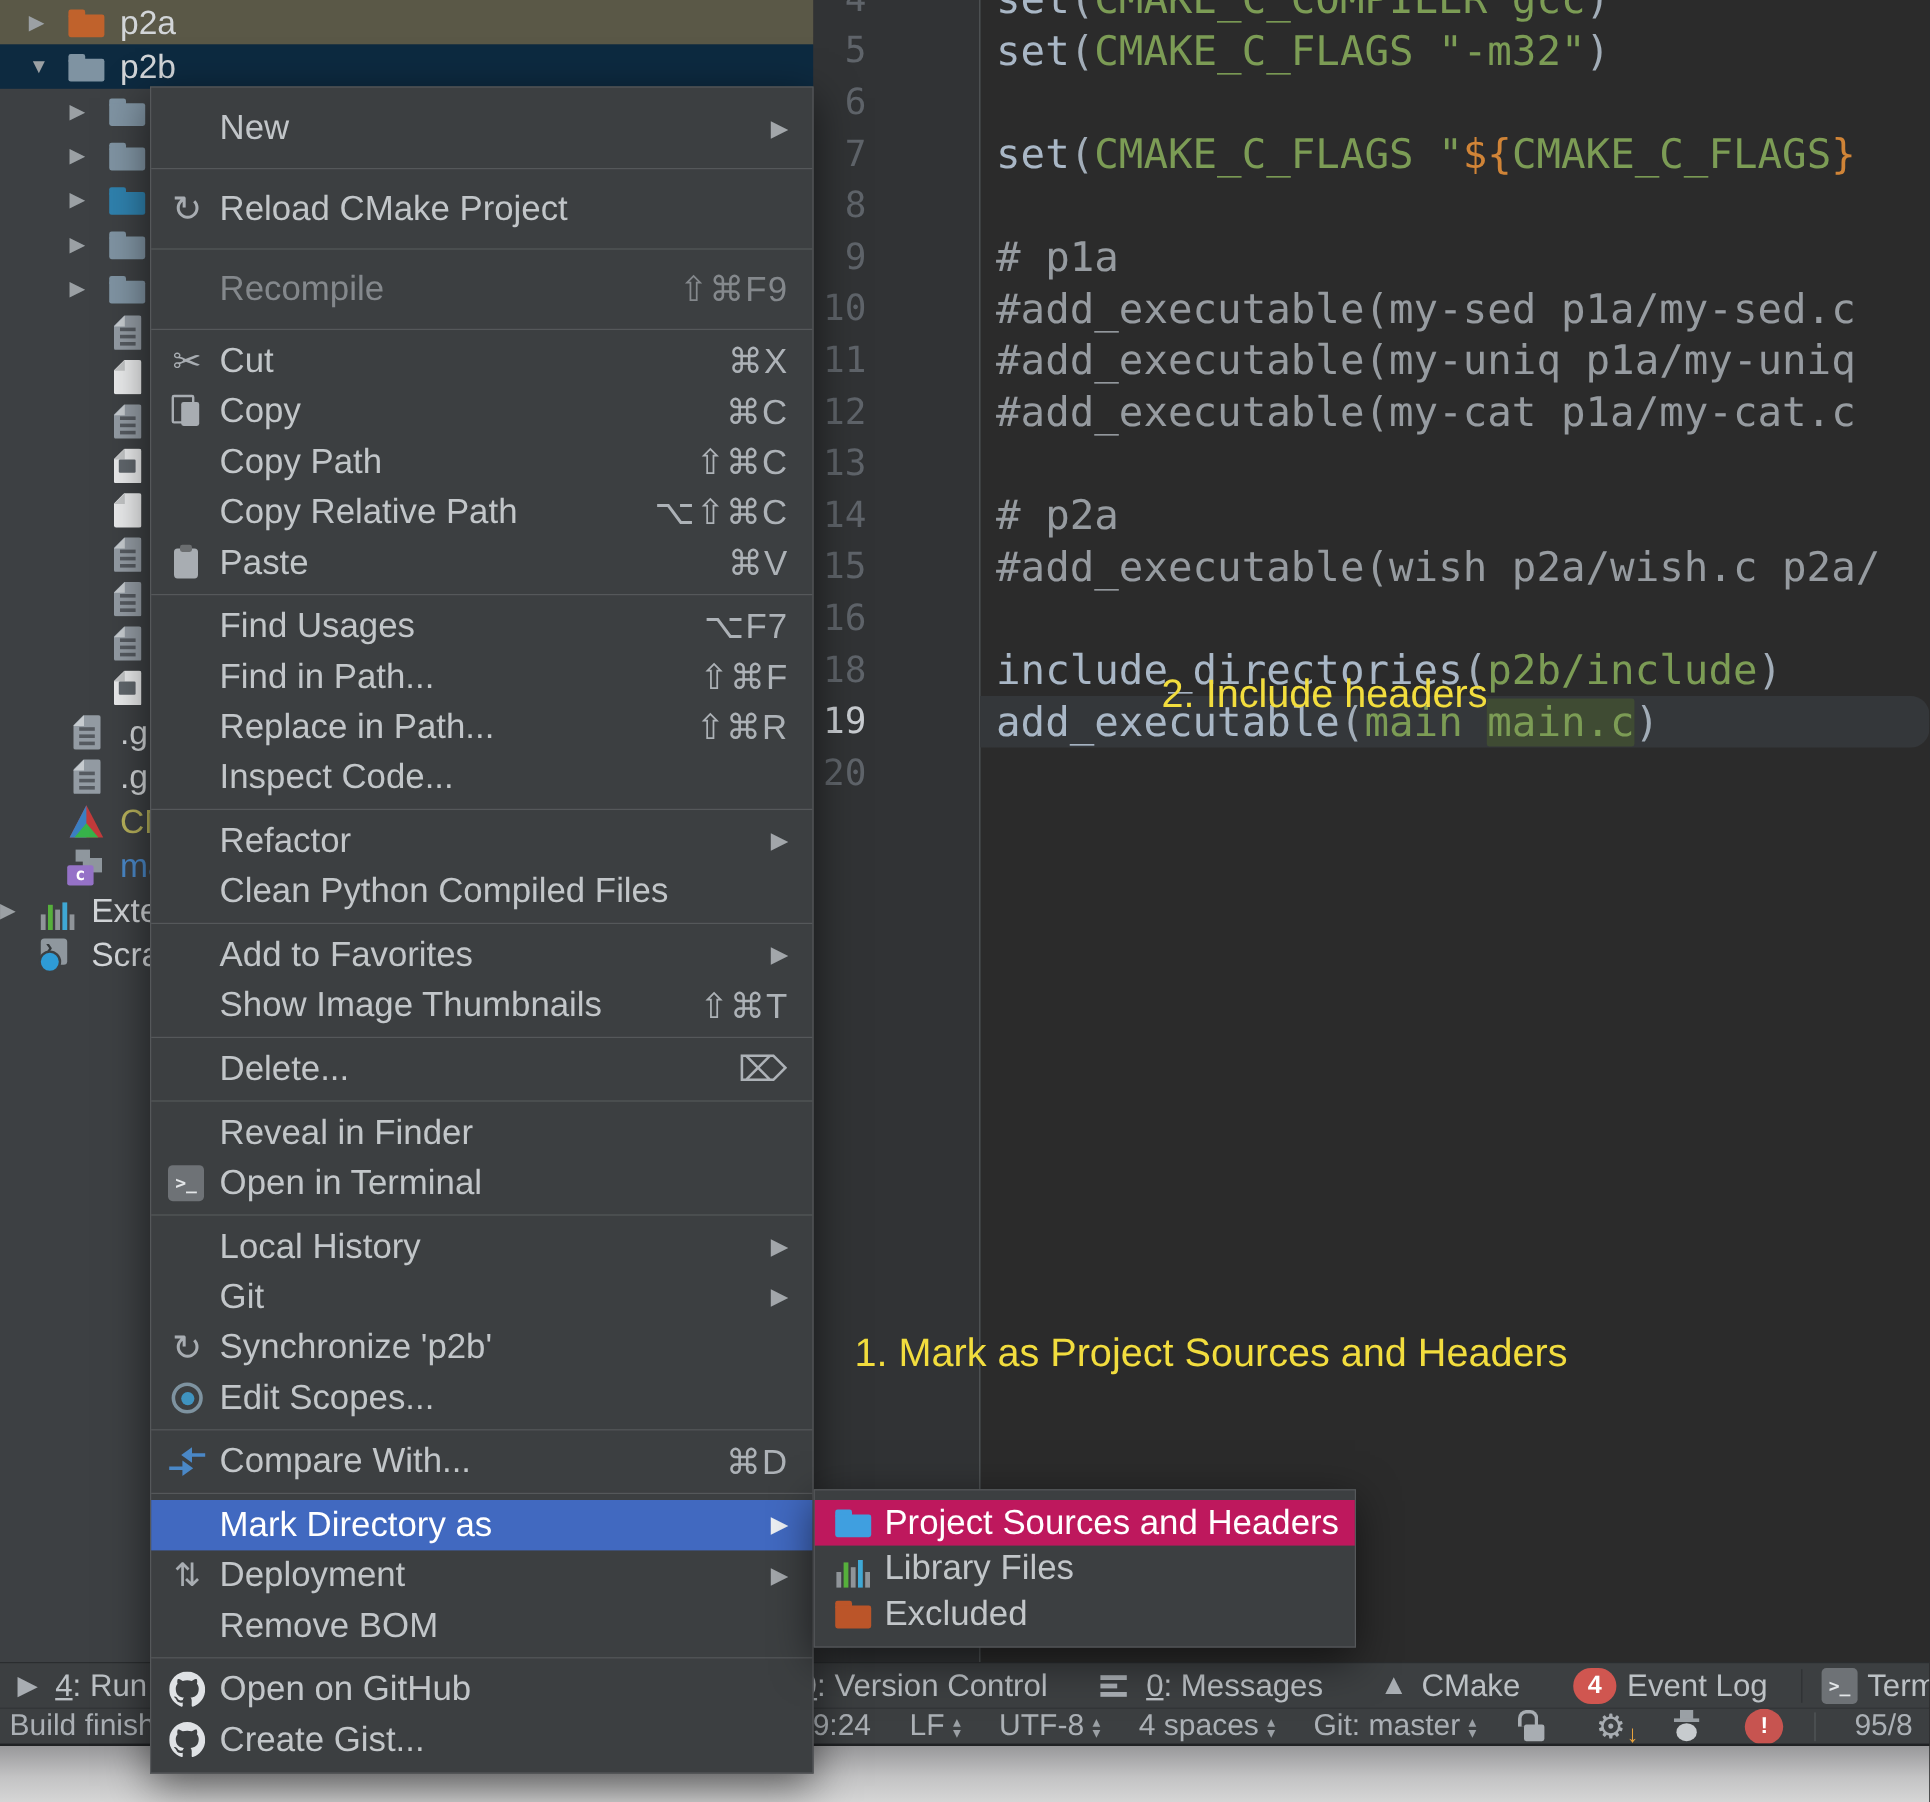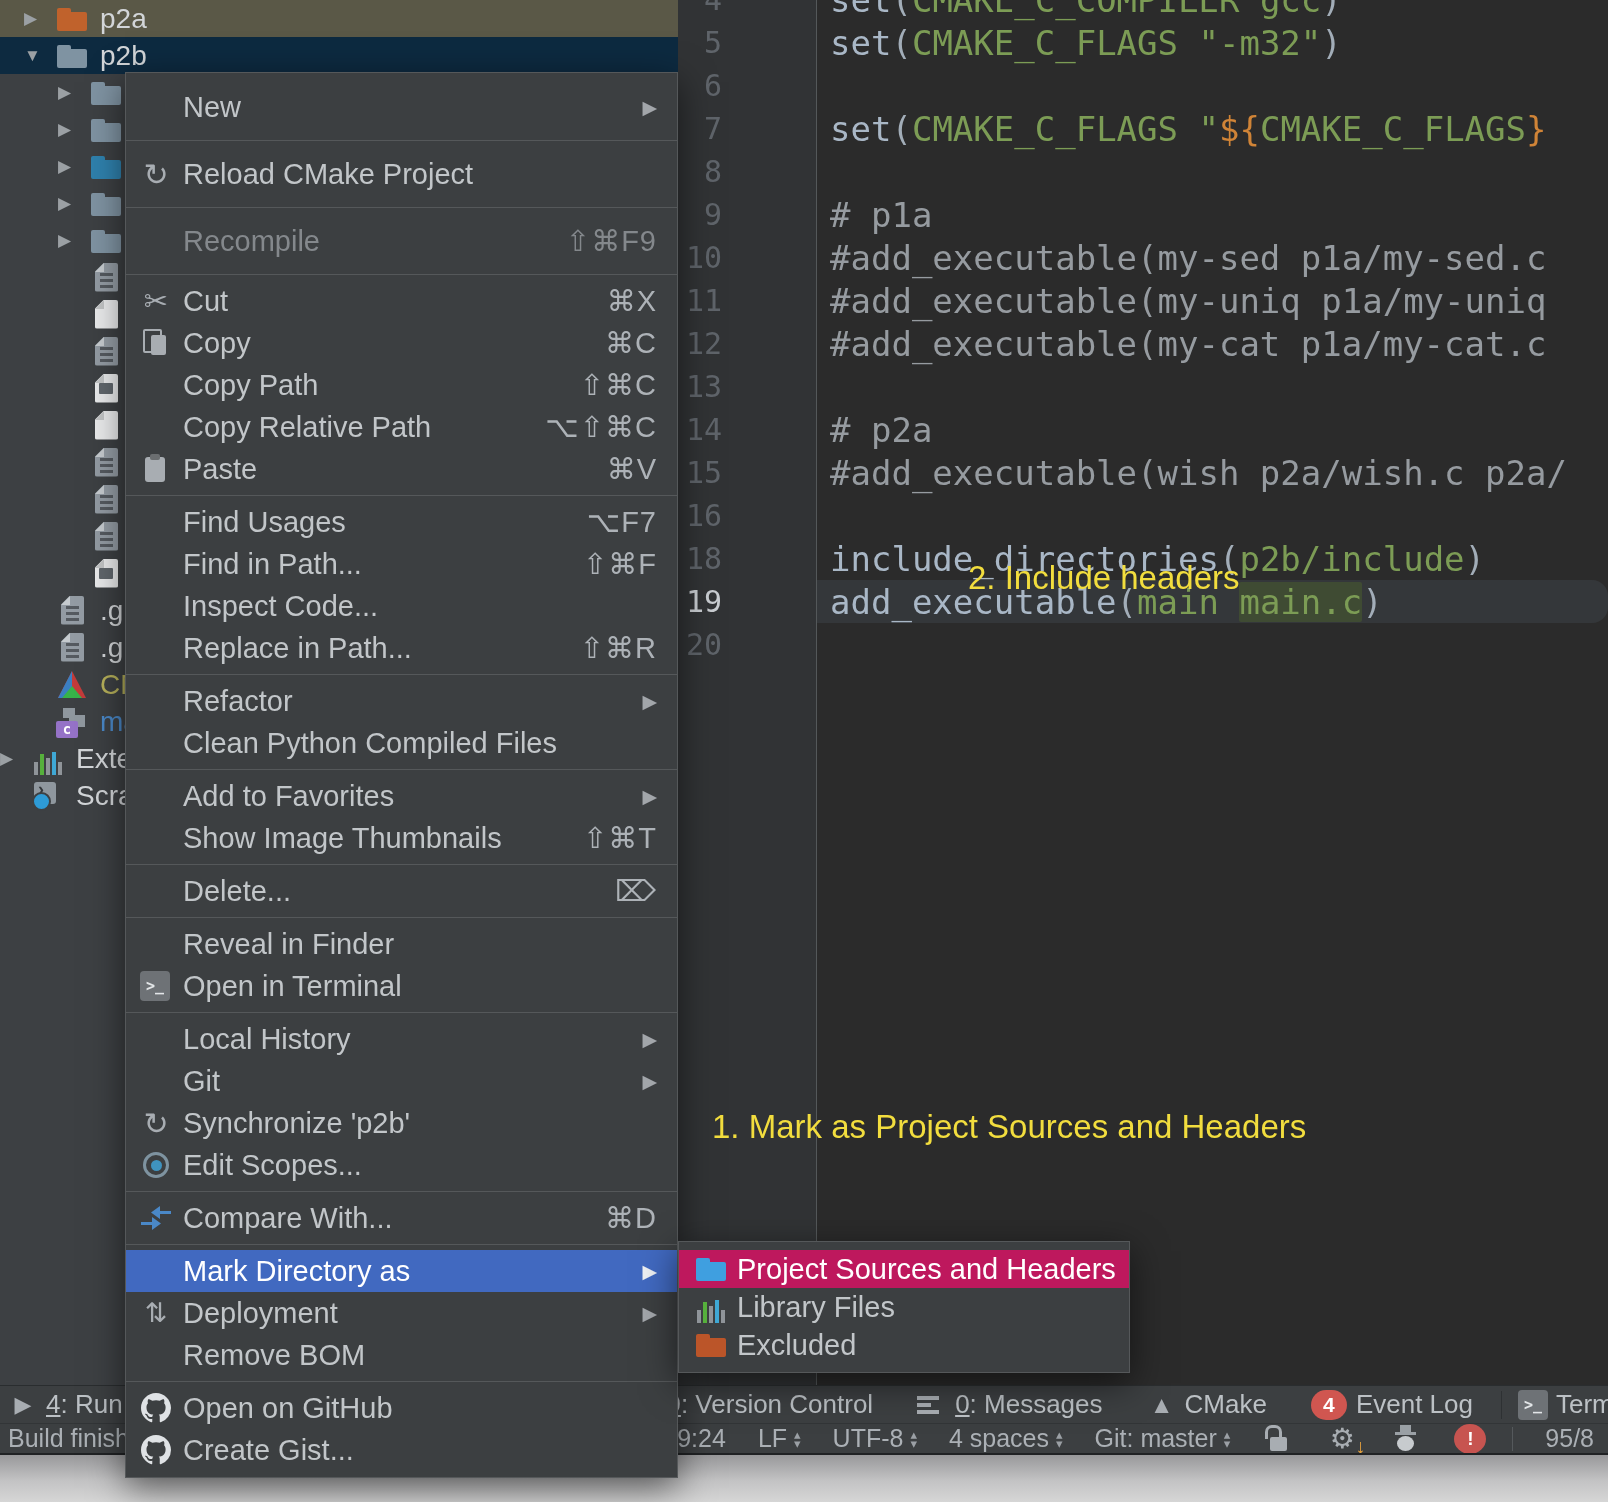--- a/index.html
+++ b/index.html
@@ -472,25 +472,25 @@
       <div class="msep"></div>
       <div class="mitem">
         <span>Find Usages</span>
         <span class="mshort">⌥F7</span>
       </div>
       <div class="mitem">
         <span>Find in Path...</span>
         <span class="mshort">⇧⌘F</span>
       </div>
       <div class="mitem">
-        <span>Inspect Code...</span>
-      </div>
-      <div class="mitem">
         <span>Replace in Path...</span>
         <span class="mshort">⇧⌘R</span>
+      </div>
+      <div class="mitem">
+        <span>Inspect Code...</span>
       </div>
       <div class="msep"></div>
       <div class="mitem">
         <span>Refactor</span>
         <span class="marrow">▶</span>
       </div>
       <div class="mitem">
         <span>Clean Python Compiled Files</span>
       </div>
       <div class="msep"></div>

